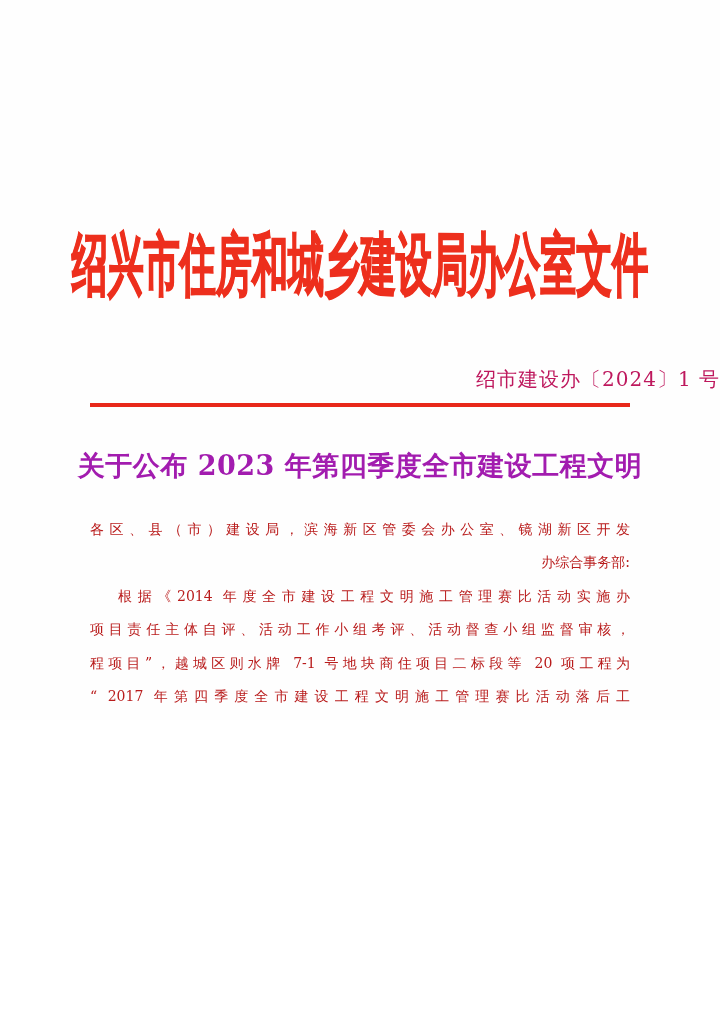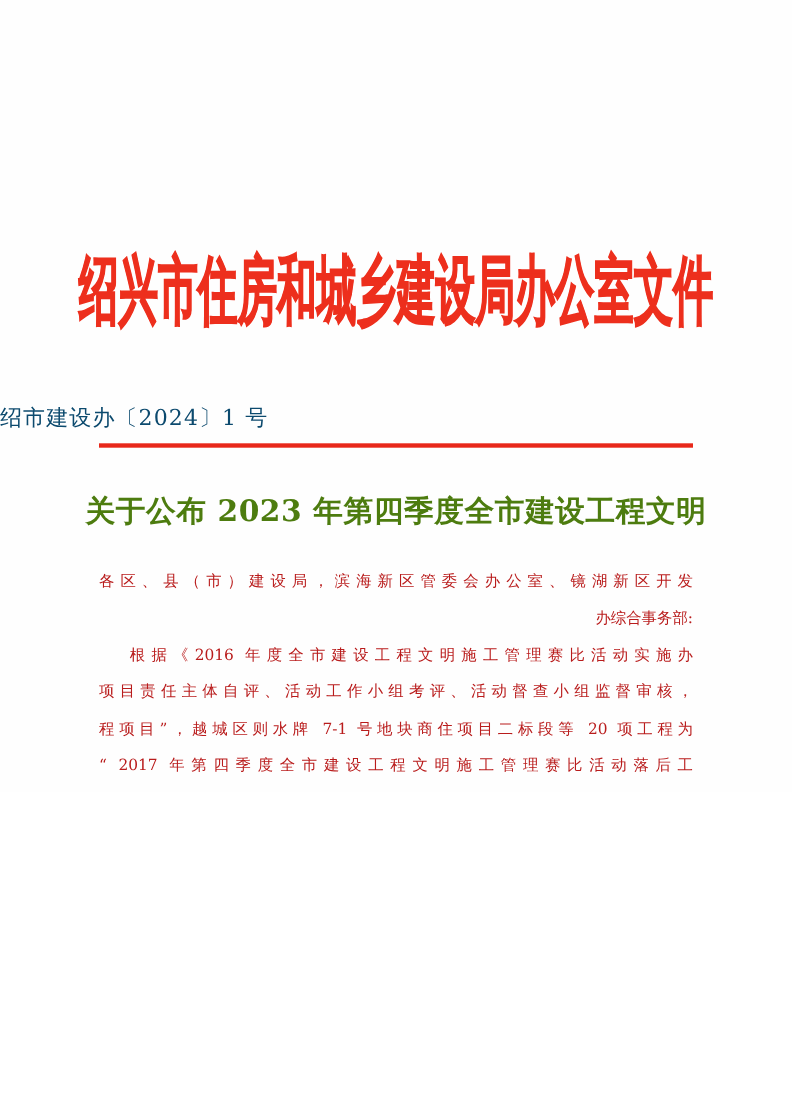--- a/index.html
+++ b/index.html
@@ -33,41 +33,41 @@
     font-size: 68px;
     line-height: 74px;
     color: #ed2f1d;
     -webkit-text-stroke: 1.5px #ed2f1d;
     transform: scaleX(0.53);
     transform-origin: 50% 50%;
   }
   
   .docnum {
     margin-top: 64px;
-    text-align: left;
+    text-align: right;
     font-size: 20px;
     line-height: 26px;
     letter-spacing: 1px;
-    color: #0c4a6e;
+    color: #be185d;
   }
   
   .divider {
     width: 540px;
     height: 4px;
     margin: 11px auto 0 auto;
     background: #e8281a;
   }
   
   .title {
     margin-top: 41px;
     text-align: center;
     font-size: 27px;
     font-weight: 700;
     line-height: 36px;
-    color: #4d7c0f;
+    color: #a21caf;
     letter-spacing: 0.5px;
   }
   
   .bodytext {
     width: 540px;
     margin: 29px auto 0 auto;
     font-size: 14px;
     line-height: 33.4px;
     color: #b91c1c;
   }
@@ -96,20 +96,20 @@
 
   <div class="divider"></div>
 
   <div class="title">
     <div>关于公布 2023 年第四季度全市建设工程文明</div>
   </div>
 
   <div class="bodytext">
     <div class="bl j">各区、县（市）建设局，滨海新区管委会办公室、镜湖新区开发</div>
     <div class="bl">办综合事务部:</div>
-    <div class="bl j ind">根据《2016 年度全市建设工程文明施工管理赛比活动实施办</div>
+    <div class="bl j ind">根据《2014 年度全市建设工程文明施工管理赛比活动实施办</div>
     <div class="bl j">项目责任主体自评、活动工作小组考评、活动督查小组监督审核，</div>
     <div class="bl j">程项目”，越城区则水牌 7-1 号地块商住项目二标段等 20 项工程为</div>
     <div class="bl j">“ 2017 年第四季度全市建设工程文明施工管理赛比活动落后工</div>
     <div class="bl">程项目 ”，现予以公布。</div>
   </div>
 
 </div>
 
 </body></html>

